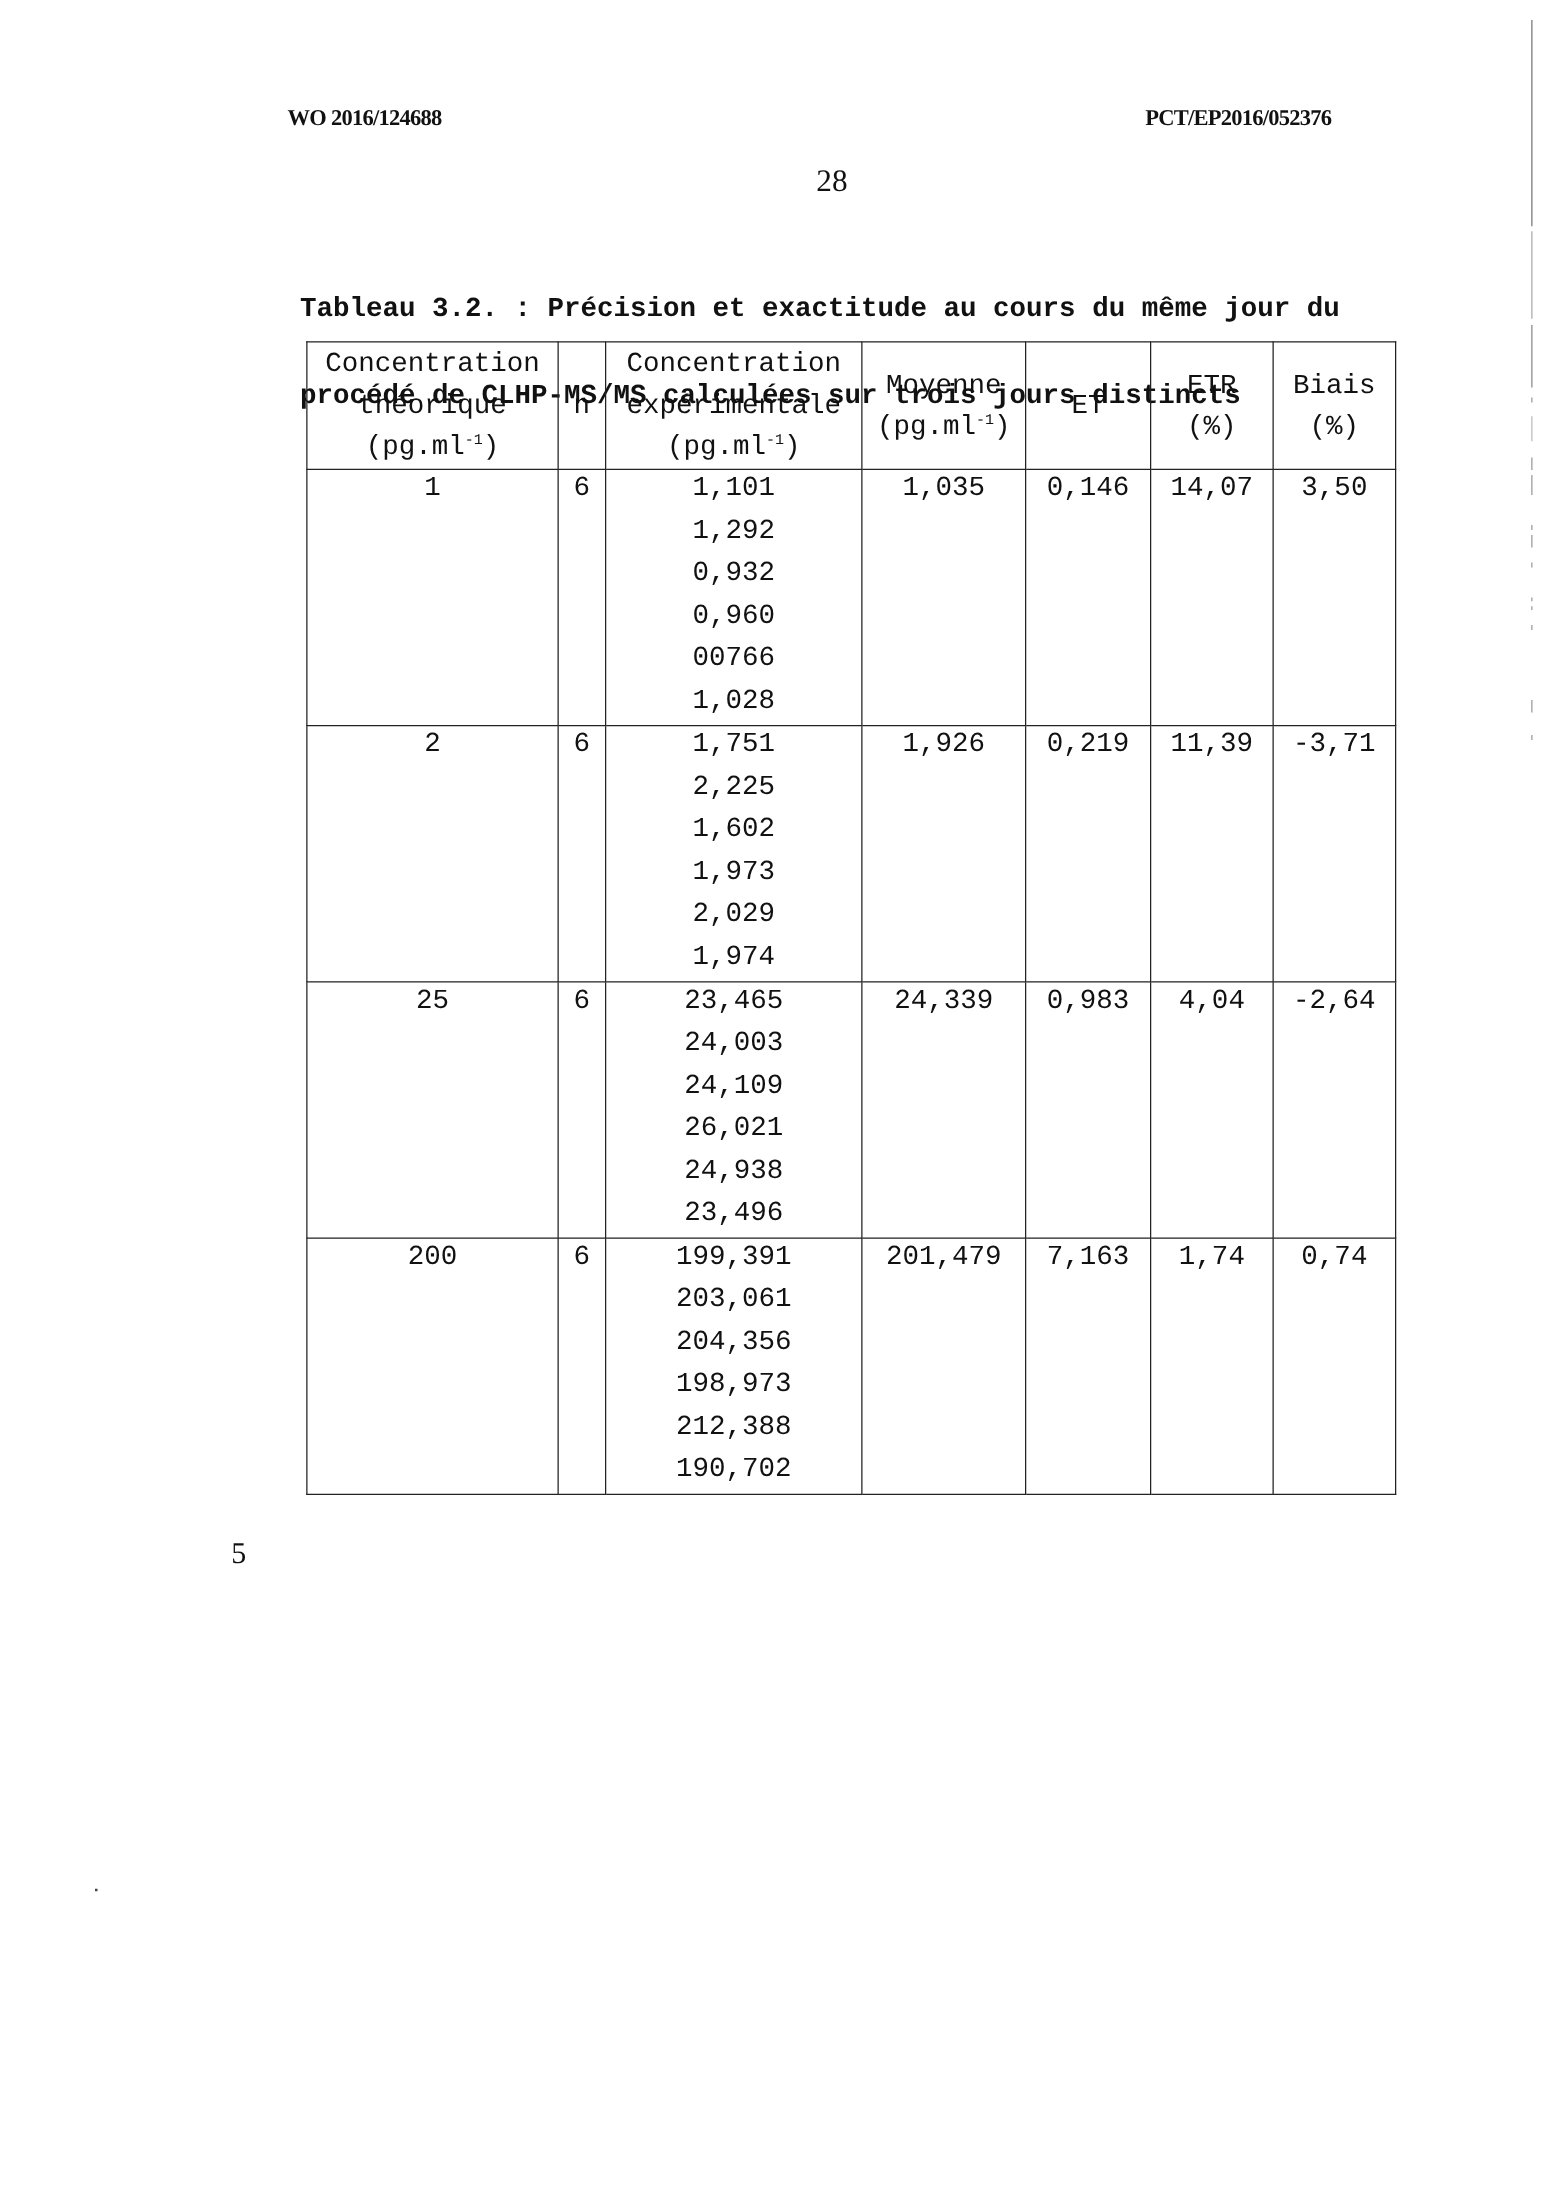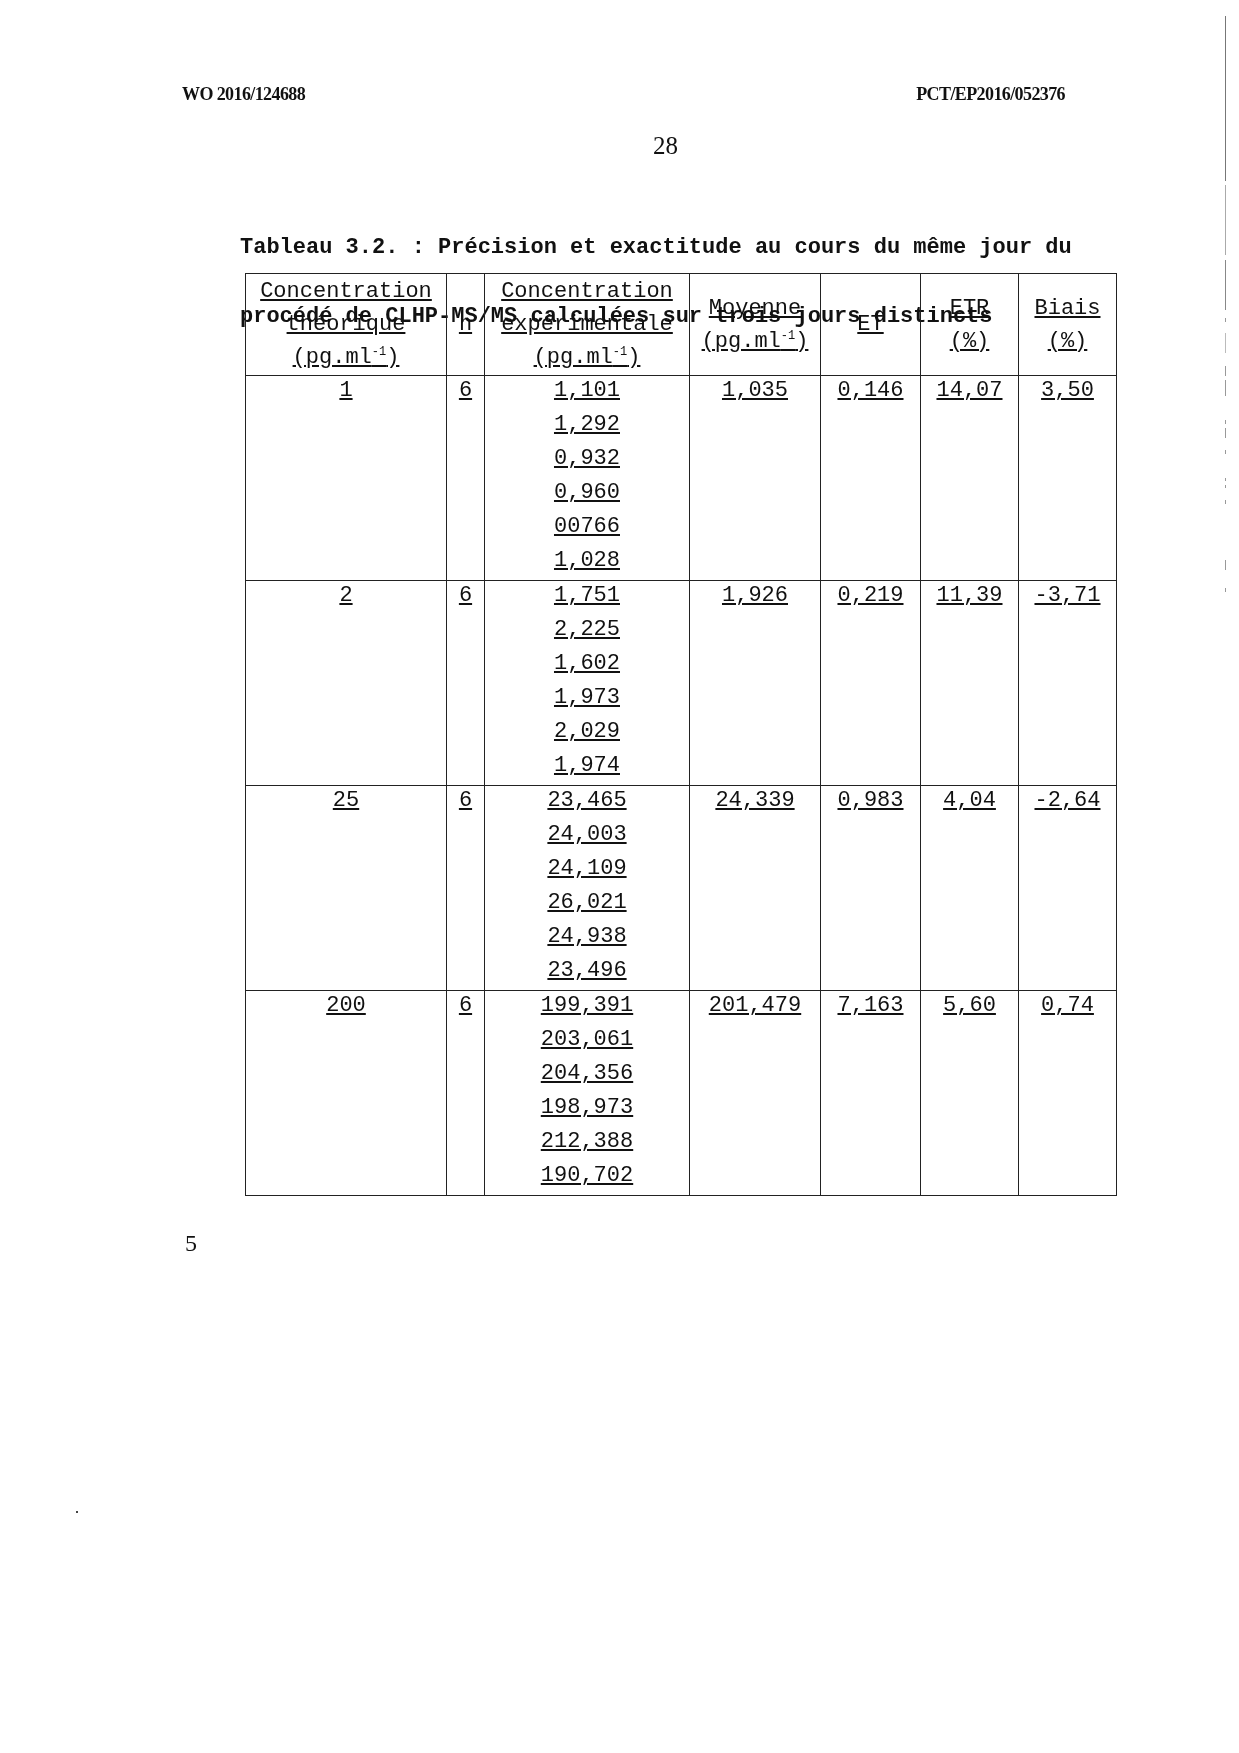--- a/index.html
+++ b/index.html
@@ -1,24 +1,24 @@
 <!DOCTYPE html>
 <html><head>
 <meta charset="utf-8">
 <style>
   html, body { margin: 0; padding: 0; background: #ffffff; }
   body { width: 1239px; height: 1753px; position: relative; overflow: hidden; color: #111; }
-  .hdr { position: absolute; top: 84px; font-family: "Liberation Serif", serif; font-weight: bold; font-size: 18px; letter-spacing: -0.6px; }
+  .hdr { position: absolute; top: 84px; font-family: "Liberation Serif", serif; font-weight: bold; font-size: 18px; letter-spacing: -0.6px; margin-left: 48px; }
   #hdr-left { left: 182px; }
   #hdr-right { right: 174px; }
   #page-num { position: absolute; top: 132px; left: 0; width: 1239px; text-align: center; font-family: "Liberation Serif", serif; font-size: 25px; padding-left: 92px; box-sizing: border-box; }
   #caption { position: absolute; left: 240px; top: 190px; width: 900px; font-family: "Liberation Mono", monospace; font-size: 22px; line-height: 23px; white-space: pre; font-weight: bold; }
   #caption div { white-space: pre; }
 
-  #table-wrap { position: absolute; left: 245px; top: 273px; text-decoration: underline; }
+  #table-wrap { position: absolute; left: 245px; top: 273px; }
   table { border-collapse: collapse; font-family: "Liberation Mono", monospace; font-size: 22px; color: #111; }
   th, td { border: 1.5px solid #222; padding: 0; text-align: center; vertical-align: top; }
   th { font-weight: normal; vertical-align: middle; height: 101px; line-height: 33px; }
   th sup { font-size: 12px; vertical-align: 8px; line-height: 0; }
   td { line-height: 34px; height: 204px; }
   td .line { height: 34px; line-height: 30px; }
   .c1 { width: 200px; }
   .c2 { width: 37px; }
   .c3 { width: 204px; }
   .c4 { width: 130px; }
@@ -182,21 +182,21 @@
           <div class="line">212,388</div>
           <div class="line">190,702</div>
         </td>
         <td>
             <div class="line">201,479</div>
           </td>
         <td>
             <div class="line">7,163</div>
           </td>
         <td>
-            <div class="line">5,60</div>
+            <div class="line">1,74</div>
           </td>
         <td>
             <div class="line">0,74</div>
           </td>
       </tr>
     </tbody>
   </table>
 </div>
 
 <div id="margin-num">5</div>

